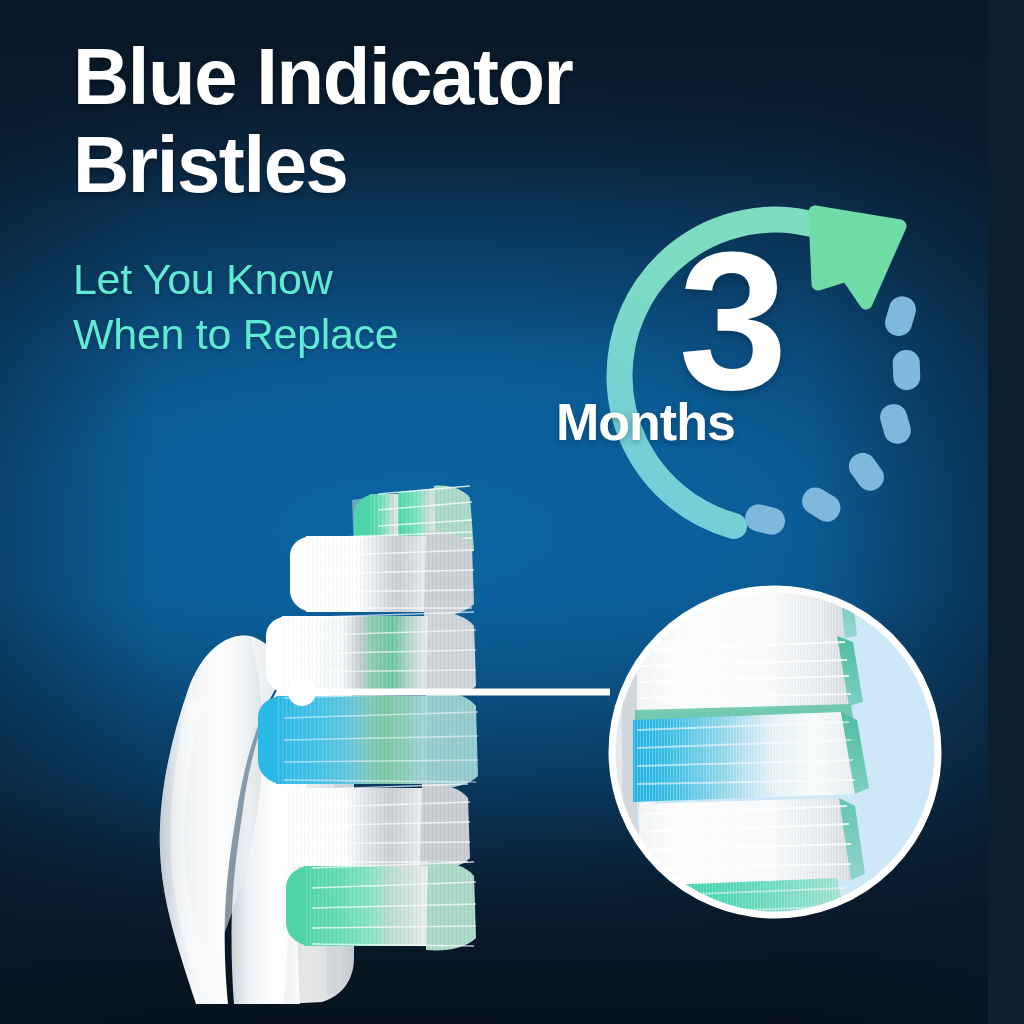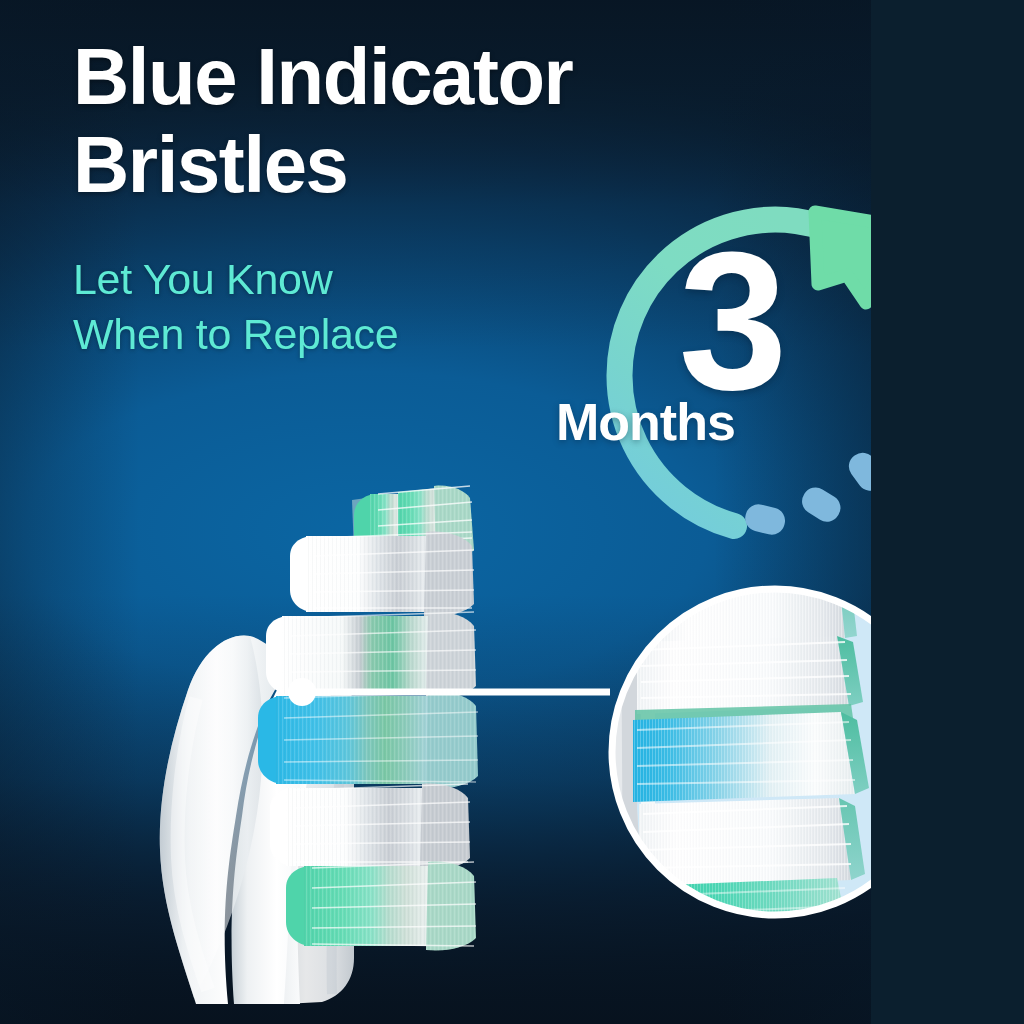--- a/index.html
+++ b/index.html
@@ -1,21 +1,21 @@
 <!DOCTYPE html>
 <html><head>
 <meta charset="utf-8">
 <style>
   html, body { margin:0; padding:0; }
   body {
     width:1024px; height:1024px; overflow:hidden;
     font-family:"Liberation Sans", sans-serif;
     background:#0b1f2e;
   }
-  #stage { position:relative; width:871px; height:1024px; overflow:hidden; }
+  #stage { position:relative; width:988px; height:1024px; overflow:hidden; }
 
   
   .bg-base{
     position:absolute; inset:0;
     background:#0a2336;
   }
   .bg-glow{
     position:absolute; inset:0;
     background:
       radial-gradient(115% 46% at 42% 52%, #0b66a3 0%, #0b5c96 34%, #0a416c 62%, #0a2c4a 80%, #091f33 93%, #08192a 100%);

